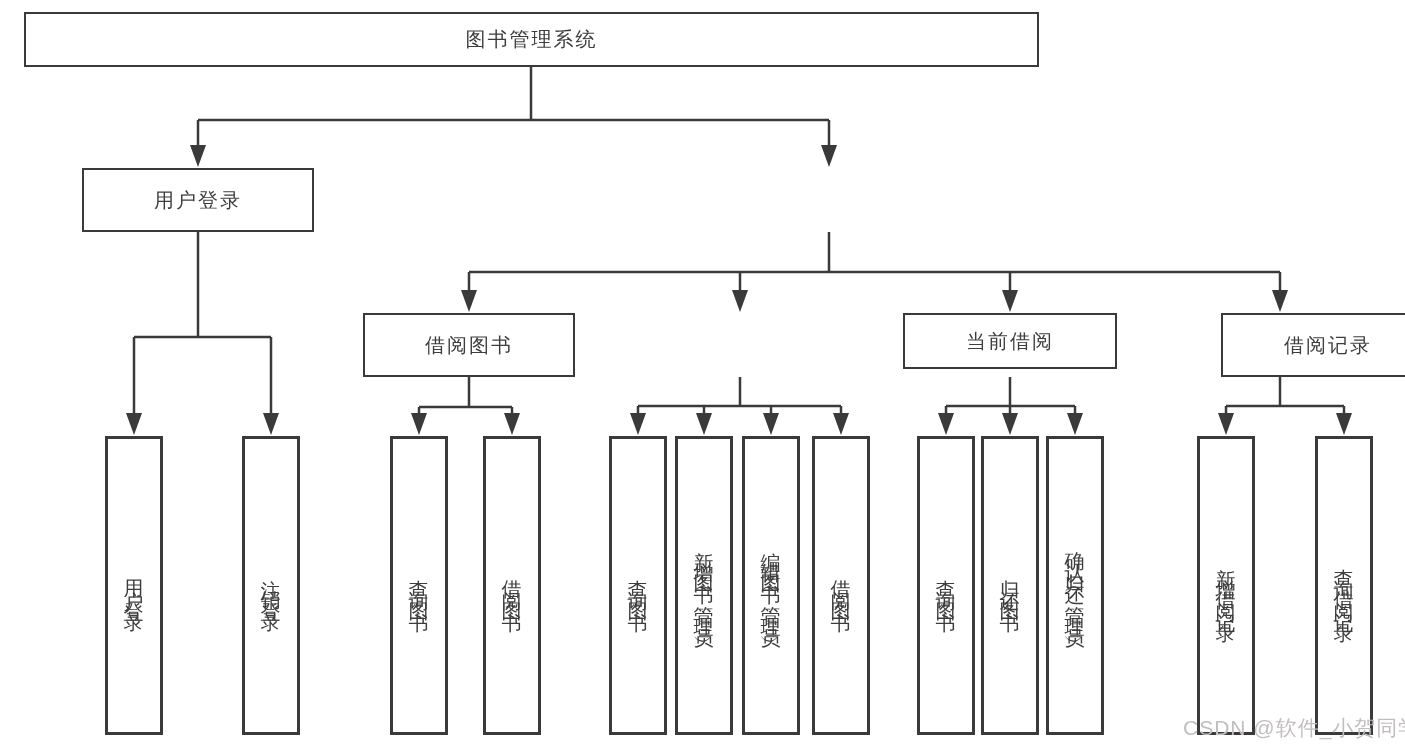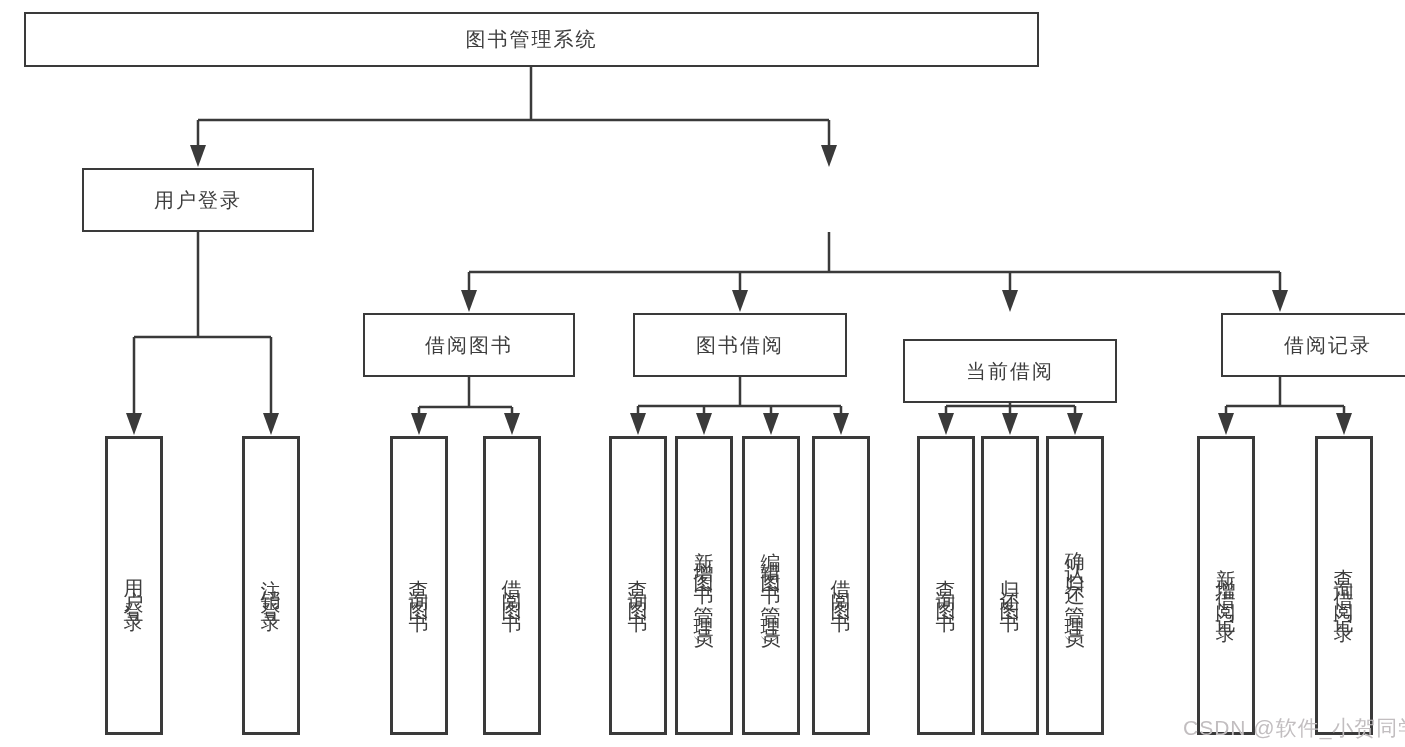--- a/index.html
+++ b/index.html
@@ -96,22 +96,21 @@
       <polygon class="arrow" points="1218,413 1234,413 1226,435"></polygon>
       <polygon class="arrow" points="1336,413 1352,413 1344,435"></polygon>
     </g>
   </svg>
 
   <div class="box" style="left:24px;top:12px;width:1015px;height:55px;">图书管理系统</div>
 
   <div class="box" style="left:82px;top:168px;width:232px;height:64px;">用户登录</div>
 
   <div class="box" style="left:363px;top:313px;width:212px;height:64px;">借阅图书</div>
-  <div class="box" style="left:633px;top:313px;width:214px;height:64px;">图书借阅</div>
-  <div class="box" style="left:903px;top:313px;width:214px;height:64px;margin-top:26px;">当前借阅</div>
+  <div class="box" style="left:903px;top:313px;width:214px;height:56px;">当前借阅</div>
   <div class="box" style="left:1173px;top:313px;width:214px;height:64px;margin-left:48px;">借阅记录</div>
 
   <div class="box vbox" style="left:105px;top:436px;width:58px;height:299px;">
     <span class="vtext">用户登录</span>
   </div>
   <div class="box vbox" style="left:242px;top:436px;width:58px;height:299px;">
     <span class="vtext">注销登录</span>
   </div>
 
   <div class="box vbox" style="left:390px;top:436px;width:58px;height:299px;">

